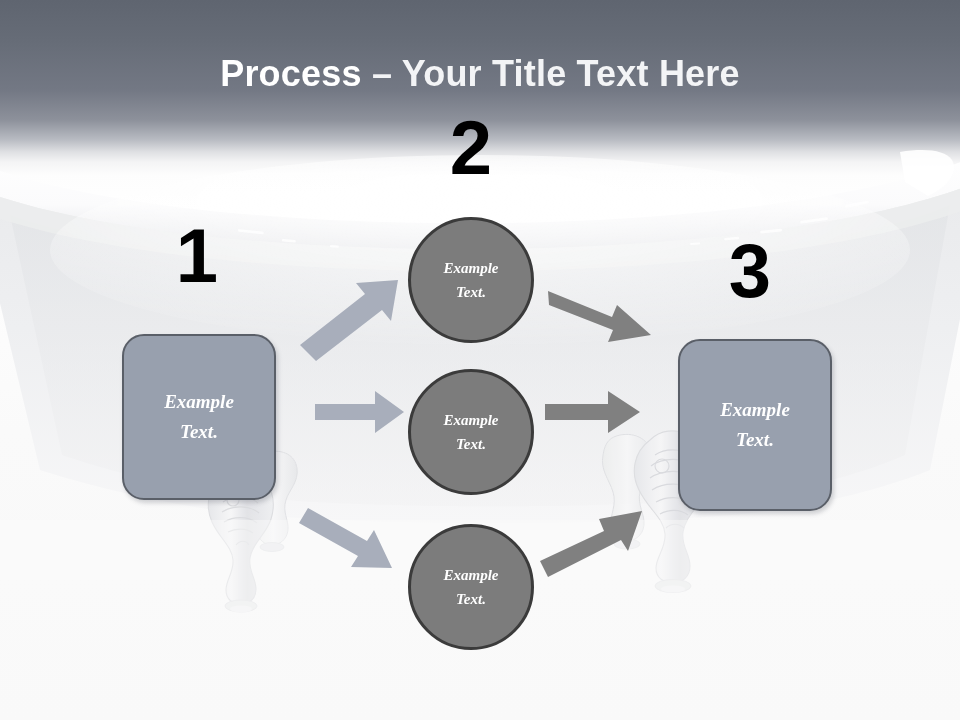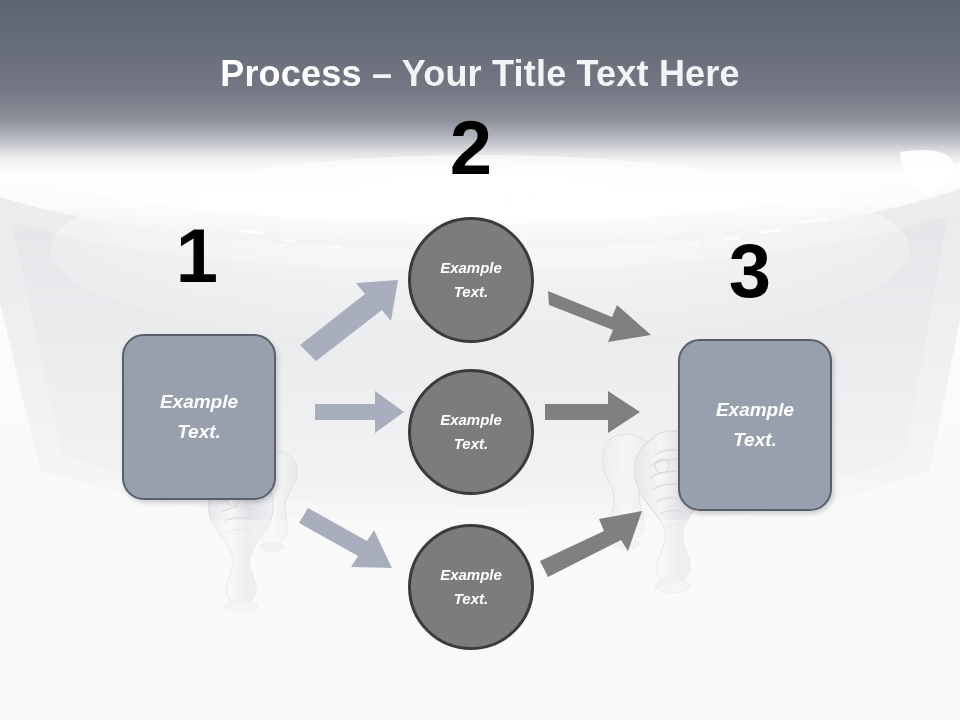--- a/index.html
+++ b/index.html
@@ -109,21 +109,21 @@
     font-size: 15px;
     font-weight: bold;
     font-style: italic;
     line-height: 24px;
     text-align: center;
   }
   #circle-top    { left: 408px; top: 217px; width: 126px; height: 126px; }
   #circle-middle { left: 408px; top: 369px; width: 126px; height: 126px; }
   #circle-bottom { left: 408px; top: 524px; width: 126px; height: 126px; }
 
-  .node-text { pointer-events: none; }
+  .node-text { pointer-events: none; font-family: Liberation Serif, serif; }
 
   
   .arrow-layer {
     position: absolute;
     left: 0; top: 0;
     width: 960px; height: 720px;
   }
 </style>
 </head>
 <body>

